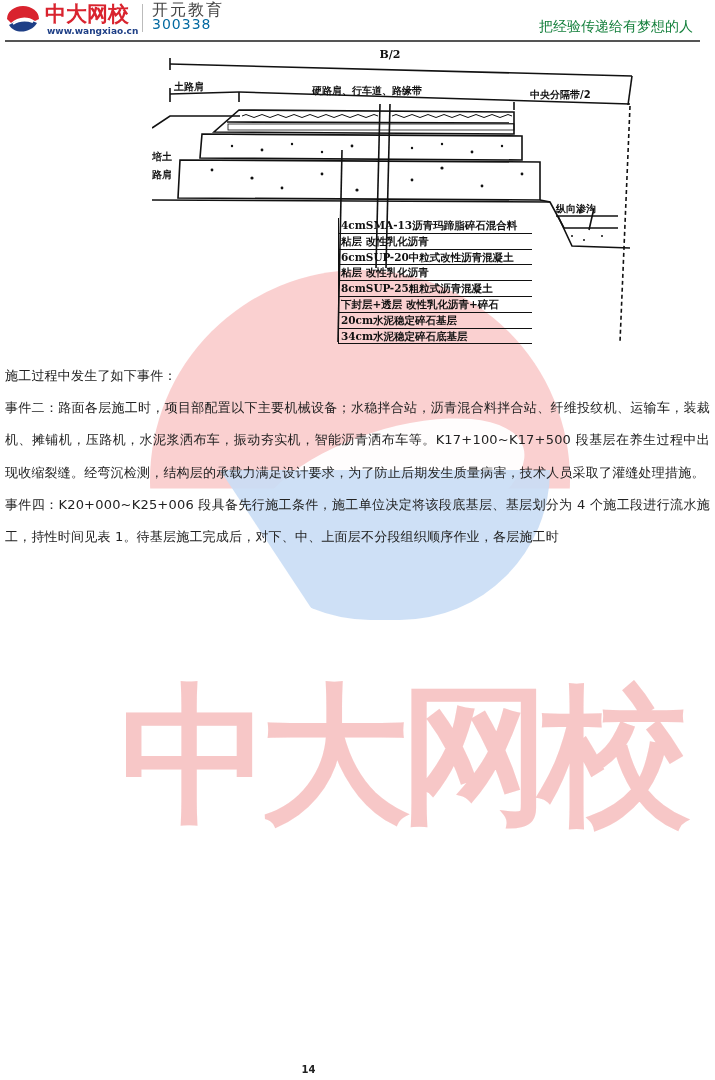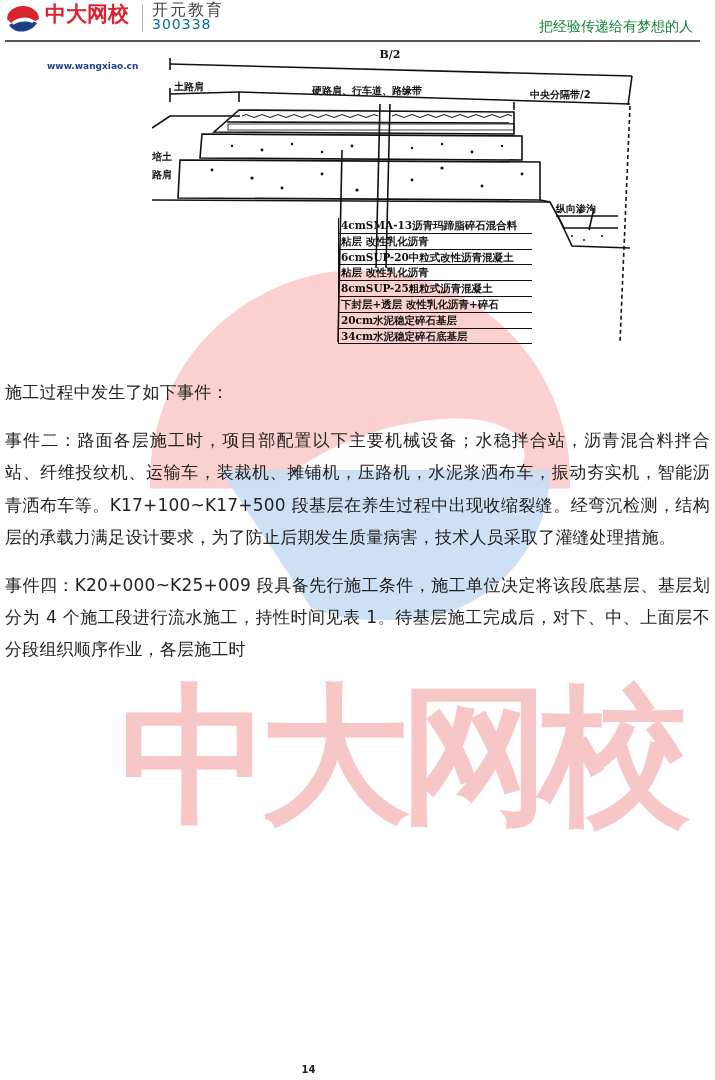--- a/index.html
+++ b/index.html
@@ -19,40 +19,40 @@
     font-size: 150px; line-height: 180px; font-weight: bold; color: #f7c2c2;
     letter-spacing: -10px; white-space: nowrap; opacity: 0.9; }
 
   
   .header { position: absolute; left: 0; top: 0; width: 715px; height: 42px; z-index: 2; }
   .logo { position: absolute; left: 5px; top: 3px; width: 140px; height: 36px; }
   .logo-mark { position: absolute; left: 0; top: 2px; width: 36px; height: 30px; }
   .logo-cn { position: absolute; left: 40px; top: -2px; font-size: 21px; font-weight: bold;
     color: #d9232e; letter-spacing: 0px; line-height: 26px; }
   .logo-url { position: absolute; left: 42px; top: 22px; font-size: 9px; color: #1e3f86;
-    font-weight: bold; line-height: 12px; margin-top: 35px; }
+    font-weight: bold; line-height: 12px; }
   .header-sep { position: absolute; left: 142px; top: 4px; width: 1px; height: 28px; background: #bbb; }
   .brand2 { position: absolute; left: 152px; top: 3px; }
   .brand2-name { font-size: 16px; color: #444; letter-spacing: 2px; line-height: 13px; text-align: right; }
   .brand2-code { font-size: 14px; color: #0369a1; line-height: 17px; letter-spacing: 1px; }
   .slogan { position: absolute; right: 22px; top: 17px; font-size: 14px; color: #15803d; line-height: 18px; }
   .header-rule { position: absolute; left: 5px; top: 40px; width: 695px; height: 2px; background: #555; }
 
   
   .diagram { position: absolute; left: 152px; top: 50px; width: 510px; height: 300px; z-index: 2; }
   .diagram svg { width: 510px; height: 300px; }
   .legend { position: absolute; left: 186px; top: 168px; width: 194px; }
   .legend-row { height: 15.8px; border-left: 1.5px solid #111; border-bottom: 1.5px solid #111;
     font-size: 10.5px; line-height: 14px; font-weight: bold; color: #111; padding-left: 2px;
     white-space: nowrap; overflow: hidden; font-family: "DejaVu Serif", serif; }
   .legend-row:first-child { border-top: 0; }
 
   
   .content { position: absolute; left: 5px; top: 360px; width: 705px; z-index: 2; }
-  .para { font-size: 17px; line-height: 32.2px; color: #222; letter-spacing: 0.2px; text-align: justify; margin-top: 16px; }
+  .para { font-size: 13px; line-height: 32.2px; color: #222; letter-spacing: 0.2px; text-align: justify; }
   .page-num { position: absolute; left: 0; top: 1064px; width: 617px; text-align: center;
     font-size: 10px; font-weight: bold; color: #222; z-index: 2; }
 </style>
 </head>
 <body>
 
 <div class="wm wm-red-dome"></div>
 <div class="wm wm-white-swoosh"></div>
 <div class="wm wm-blue-arc"></div>
 <div class="wm wm-text">中大网校</div>
@@ -159,16 +159,16 @@
     <div class="legend-row">8cmSUP-25粗粒式沥青混凝土</div>
     <div class="legend-row">下封层+透层  改性乳化沥青+碎石</div>
     <div class="legend-row">20cm水泥稳定碎石基层</div>
     <div class="legend-row">34cm水泥稳定碎石底基层</div>
   </div>
 </div>
 
 <div class="content">
   <p class="para">施工过程中发生了如下事件：</p>
   <p class="para">事件二：路面各层施工时，项目部配置以下主要机械设备；水稳拌合站，沥青混合料拌合站、纤维投纹机、运输车，装裁机、摊铺机，压路机，水泥浆洒布车，振动夯实机，智能沥青洒布车等。K17+100~K17+500 段基层在养生过程中出现收缩裂缝。经弯沉检测，结构层的承载力满足设计要求，为了防止后期发生质量病害，技术人员采取了灌缝处理措施。</p>
-  <p class="para">事件四：K20+000~K25+009 段具备先行施工条件，施工单位决定将该段底基层、基层划分为 4 个施工段进行流水施工，持性时间见表 1。待基层施工完成后，对下、中、上面层不分段组织顺序作业，各层施工时</p>
+  <p class="para">事件四：K20+000~K25+006 段具备先行施工条件，施工单位决定将该段底基层、基层划分为 4 个施工段进行流水施工，持性时间见表 1。待基层施工完成后，对下、中、上面层不分段组织顺序作业，各层施工时</p>
 </div>
 
 <div class="page-num">14</div>
 
 </body></html>

